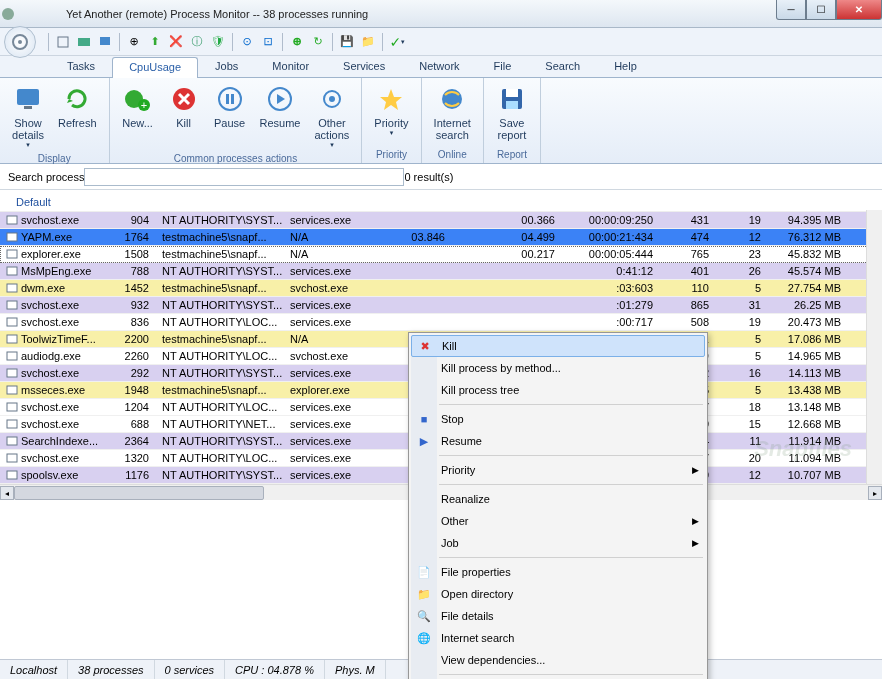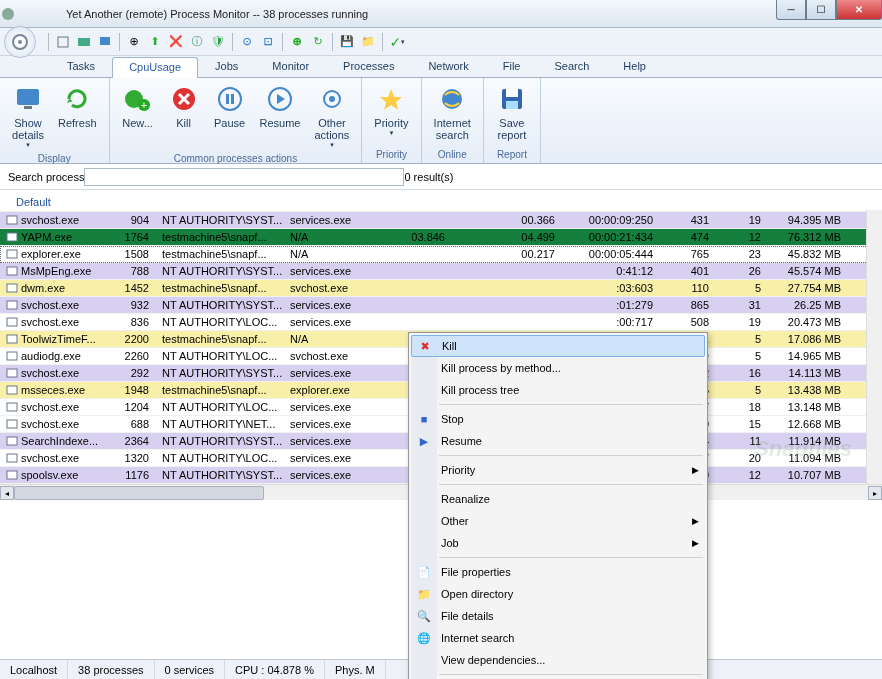--- a/index.html
+++ b/index.html
@@ -42,21 +42,21 @@
 
 
 .table-wrap { position: relative; }
 .table-header { display: flex; background: linear-gradient(#fdfdfe, #eef2f7); border-bottom: 1px solid #c0c8d4; height: 20px; }
 .th { border-right: 1px solid #d4dae2; padding: 2px 6px; color: #222; display: flex; align-items: center; overflow: hidden; white-space: nowrap; cursor: pointer; }
 .group-row { background: #fff; color: #1e4f9e; padding: 6px 6px 2px 16px; height: 22px; border-bottom: 1px solid #eee; }
 .tr { display: flex; height: 17px; border-bottom: 1px solid #f0f0f0; }
 .td { padding: 1px 6px; overflow: hidden; white-space: nowrap; border-right: 1px solid transparent; display: flex; align-items: center; }
 .td.num { justify-content: flex-end; }
 .row-purple { background: #d8d0f0; }
-.row-green { background: #15803d; }
+.row-green { background: #3b82f6; }
 .row-white { background: #fff; }
 .row-yellow { background: #f8f0a8; }
 .row-sel { outline: 1px dotted #666; outline-offset: -1px; }
 .proc-icon { width: 12px; height: 12px; margin-right: 3px; display: inline-flex; flex-shrink: 0; }
 
 
 .c0 { width: 110px; } .c1 { width: 46px; } .c2 { width: 128px; } .c3 { width: 96px; }
 .c4 { width: 72px; } .c5 { width: 110px; } .c6 { width: 98px; } .c7 { width: 56px; }
 .c8 { width: 52px; } .c9 { width: 80px; }
 
@@ -64,21 +64,21 @@
 .ctx { position: absolute; left: 408px; top: 332px; width: 300px; background: #f4f4f4; border: 1px solid #979797; box-shadow: 2px 2px 6px rgba(0,0,0,0.25); z-index: 100; padding: 2px; }
 .ctx-icon-col { position: absolute; left: 2px; top: 2px; bottom: 2px; width: 26px; background: #e8ecf2; }
 .ctx-item { display: flex; align-items: center; height: 22px; padding-left: 30px; padding-right: 18px; cursor: pointer; position: relative; }
 .ctx-item.sel { background: #cfe3fb; border: 1px solid #7bb0e8; border-radius: 2px; }
 .ctx-sep { height: 1px; background: #d0d0d0; margin: 3px 2px 3px 28px; }
 .ctx-icon { position: absolute; left: 5px; width: 16px; height: 16px; display: flex; align-items: center; justify-content: center; }
 .ctx-arrow { position: absolute; right: 6px; font-size: 9px; }
 
 
 .statusbar { position: absolute; bottom: 0; left: 0; right: 0; height: 20px; background: #eef2f8; border-top: 1px solid #c0c8d4; display: flex; align-items: center; }
-.status-cell { padding: 0 10px; border-right: 1px solid #d0d8e0; height: 100%; display: flex; align-items: center; }
+.status-cell { padding: 0 10px; border-right: 1px solid #d0d8e0; height: 100%; display: flex; align-items: center; font-style: italic; }
 
 
 .hscroll { height: 16px; background: #f0f0f0; border-top: 1px solid #ddd; position: relative; }
 .hscroll-thumb { position: absolute; left: 14px; width: 250px; height: 14px; top: 1px; background: #d4d8e0; border: 1px solid #a8b0bc; border-radius: 2px; }
 .hscroll-btn { position: absolute; width: 14px; height: 14px; top: 1px; background: #e4e8ee; border: 1px solid #a8b0bc; display: flex; align-items: center; justify-content: center; font-size: 8px; }
 
 .vscroll { position: absolute; right: 0; top: 0; bottom: 0; width: 16px; background: #f0f0f0; border-left: 1px solid #ddd; }
 
 .watermark { position: absolute; right: 30px; top: 246px; font-size: 22px; font-weight: bold; font-style: italic; color: rgba(120,150,120,0.2); pointer-events: none; z-index: 5; }
 </style>
@@ -160,21 +160,21 @@
       <span style="color:#2a2;font-size:14px">✓</span>
       <span class="drop-arrow">▾</span>
     </div>
 </div>
 
 <div class="tabs">
   <div class="tab">Tasks</div>
   <div class="tab active">CpuUsage</div>
   <div class="tab">Jobs</div>
   <div class="tab">Monitor</div>
-  <div class="tab">Processes</div>
+  <div class="tab">Services</div>
   <div class="tab">Network</div>
   <div class="tab">File</div>
   <div class="tab">Search</div>
   <div class="tab">Help</div>
 </div>
 
 <div class="ribbon">
   <div class="ribbon-group">
     <div class="ribbon-buttons">
       <div class="ribbon-btn">

